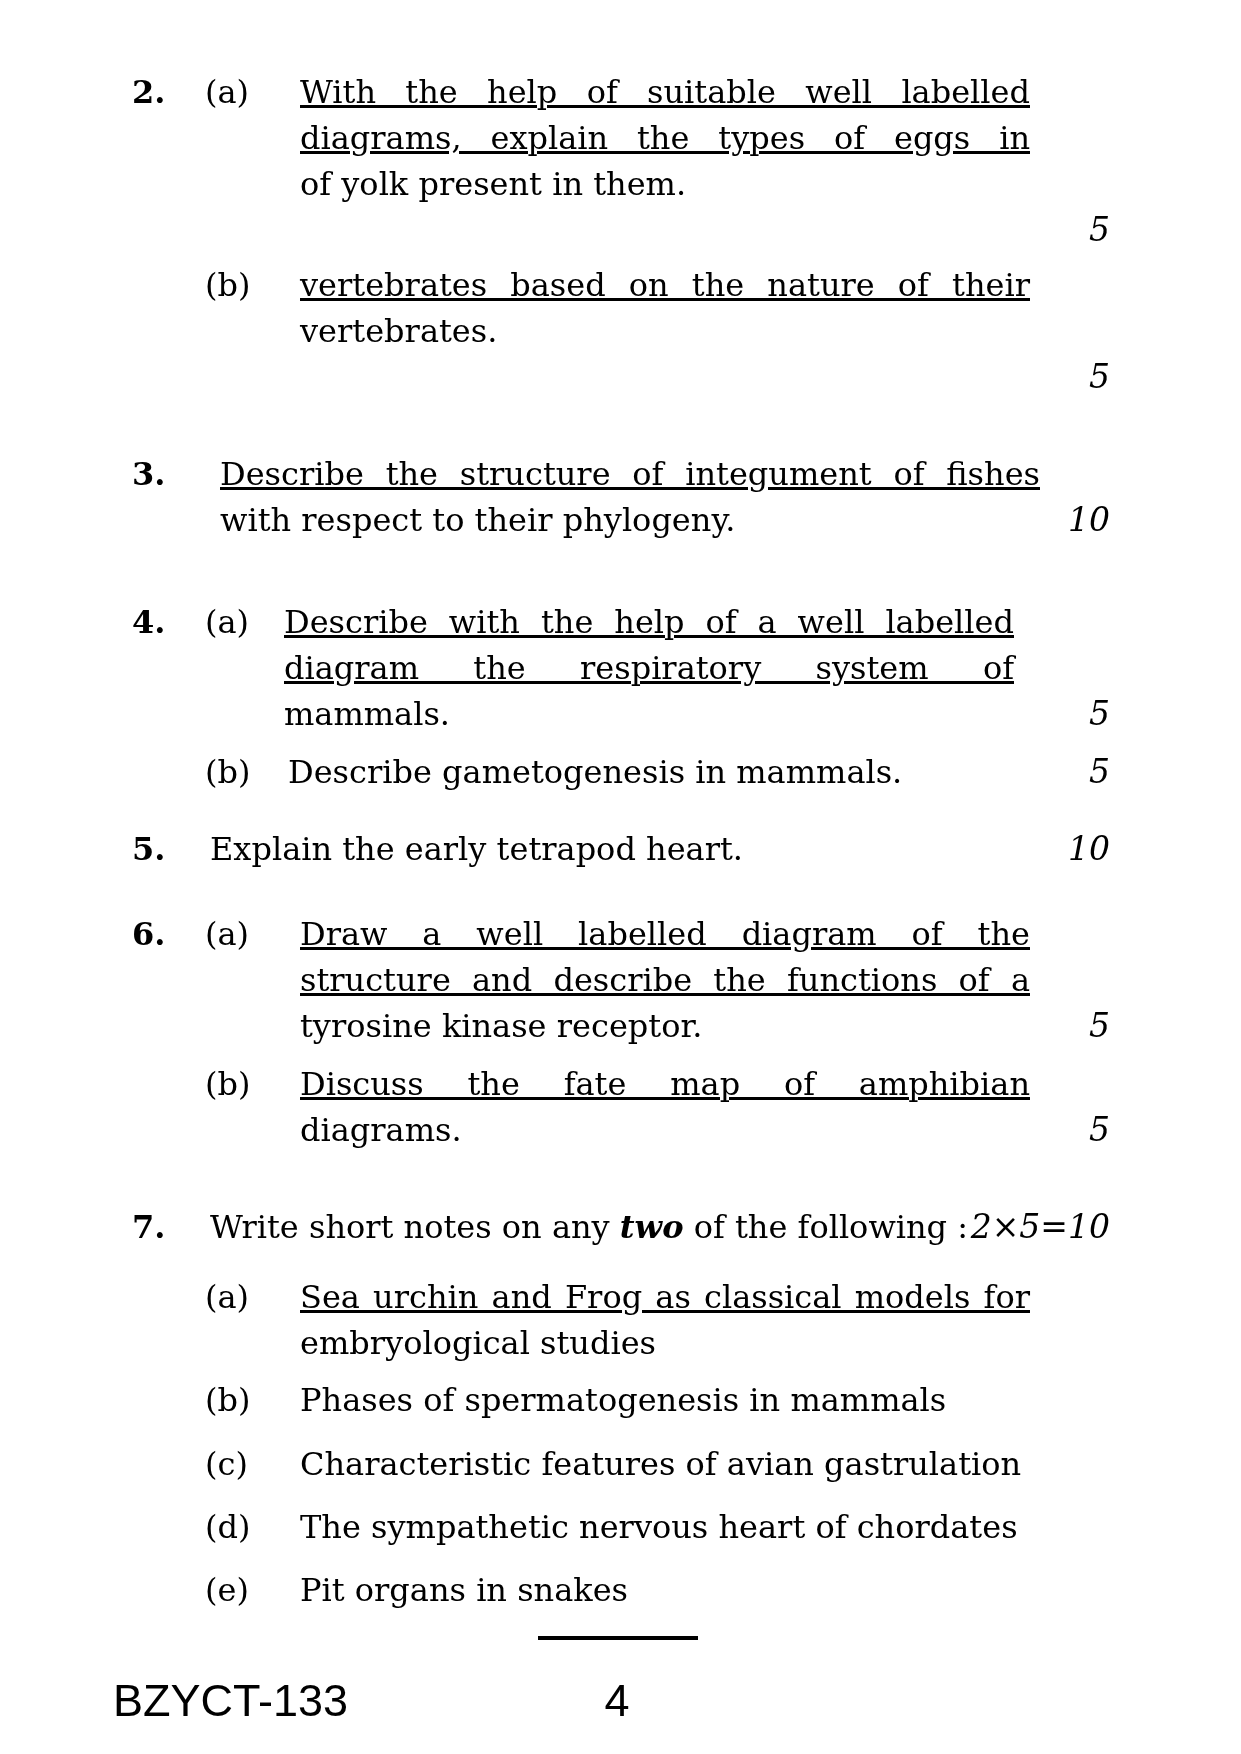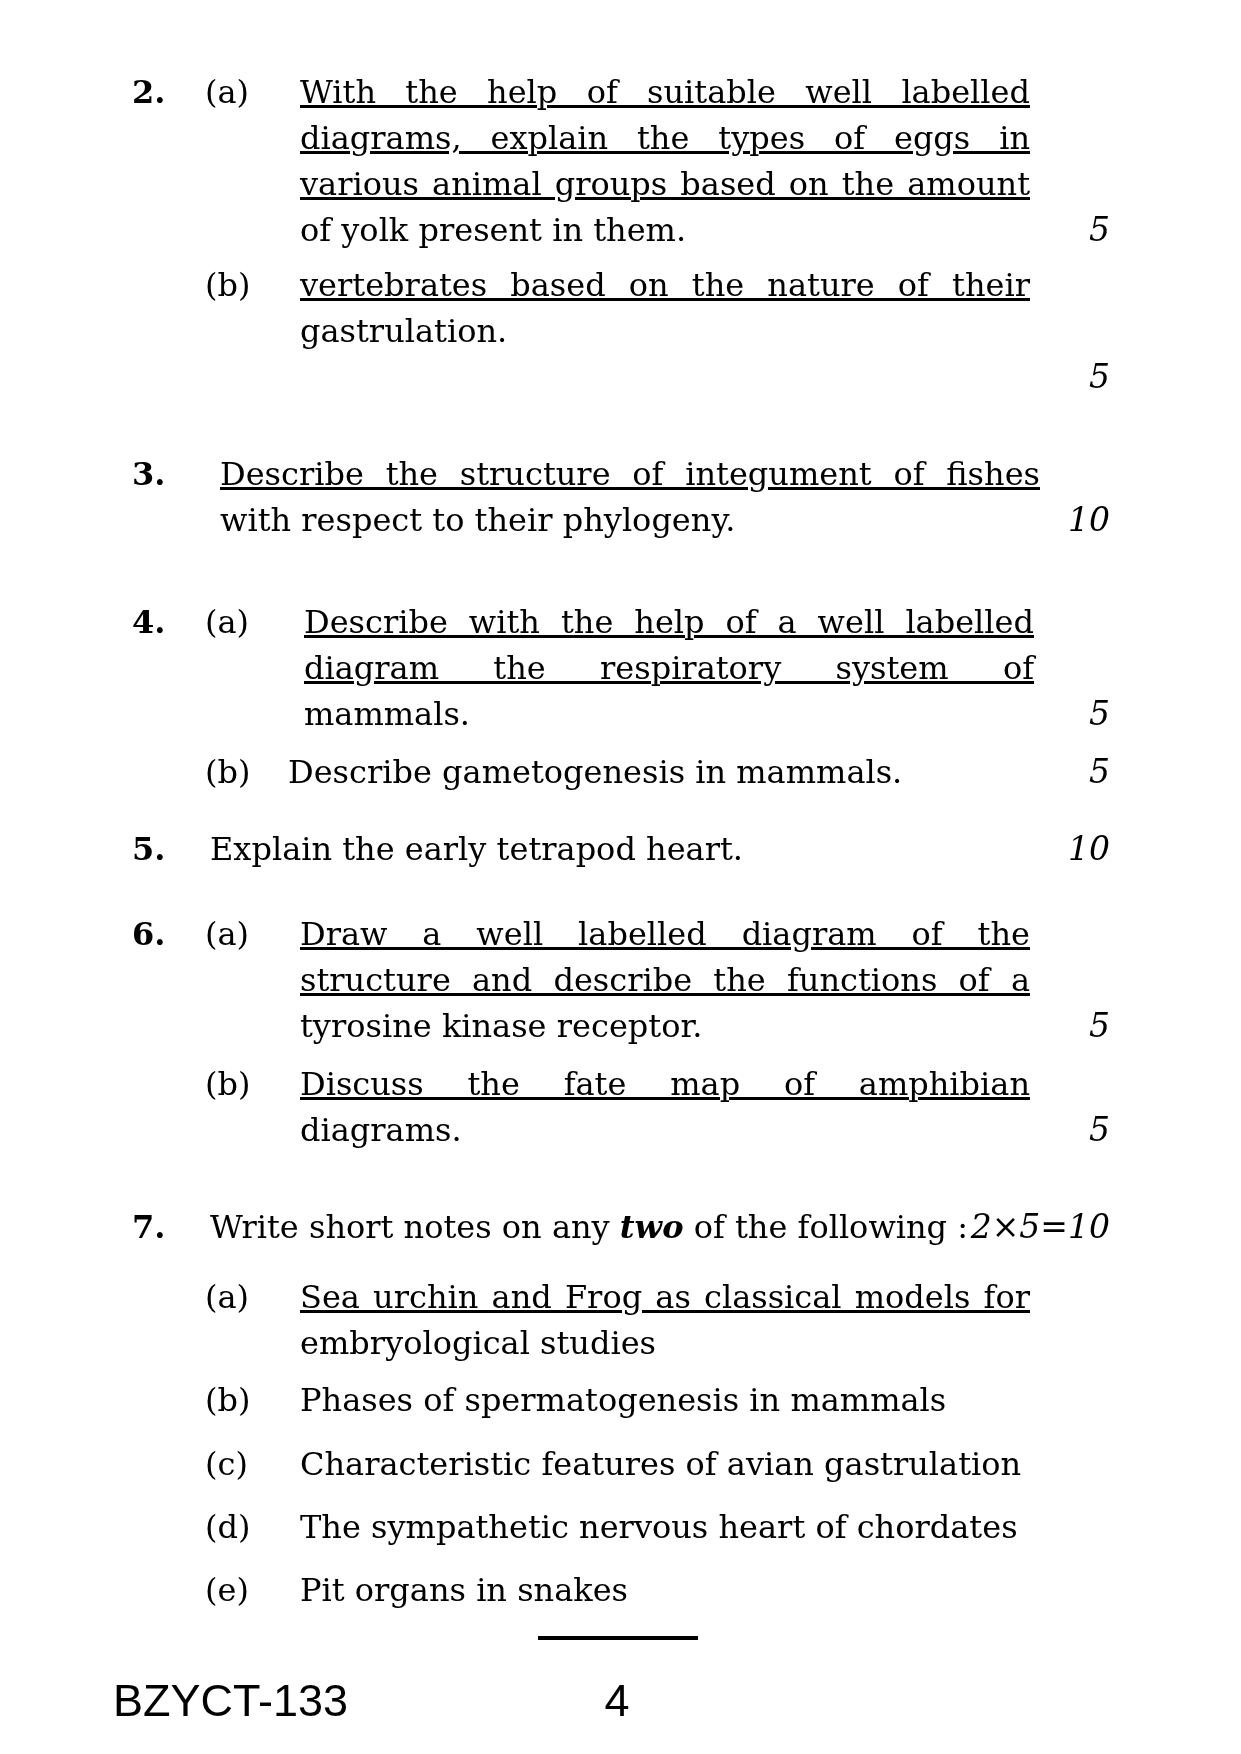--- a/index.html
+++ b/index.html
@@ -42,42 +42,41 @@
 </head>
 <body>
 
 <div class="page">
 
   <span class="abs qnum" style="left:132px;top:69px">2.</span>
   <span class="abs plabel" style="left:205px;top:69px">(a)</span>
   <div class="abs tb" style="left:300px;top:69px;width:730px">
     <div class="lj">With the help of suitable well labelled</div>
     <div class="lj">diagrams, explain the types of eggs in</div>
-    <div class="lj">various animal groups based on the amount</div>
     <div class="ll">of yolk present in them.</div>
   </div>
   <span class="abs marks" style="right:131px;top:207px">5</span>
 
   <span class="abs plabel" style="left:205px;top:262px">(b)</span>
   <div class="abs tb" style="left:300px;top:262px;width:730px">
     <div class="lj">vertebrates based on the nature of their</div>
-    <div class="ll">gastrulation.</div>
+    <div class="ll">vertebrates.</div>
   </div>
   <span class="abs marks" style="right:131px;top:354px">5</span>
 
   <span class="abs qnum" style="left:132px;top:451px">3.</span>
   <div class="abs tb" style="left:220px;top:451px;width:820px">
     <div class="lj">Describe the structure of integument of fishes</div>
     <div class="ll">with respect to their phylogeny.</div>
   </div>
   <span class="abs marks" style="right:131px;top:497px">10</span>
 
   <span class="abs qnum" style="left:132px;top:599px">4.</span>
   <span class="abs plabel" style="left:205px;top:599px">(a)</span>
-  <div class="abs tb" style="left:304px;top:599px;width:730px">
+  <div class="abs tb" style="left:284px;top:599px;width:730px">
     <div class="lj">Describe with the help of a well labelled</div>
     <div class="lj">diagram the respiratory system of</div>
     <div class="ll">mammals.</div>
   </div>
   <span class="abs marks" style="right:131px;top:691px">5</span>
 
   <span class="abs plabel" style="left:205px;top:749px">(b)</span>
   <div class="abs tb" style="left:288px;top:749px;width:730px">
     <div class="ll">Describe gametogenesis in mammals.</div>
   </div>

